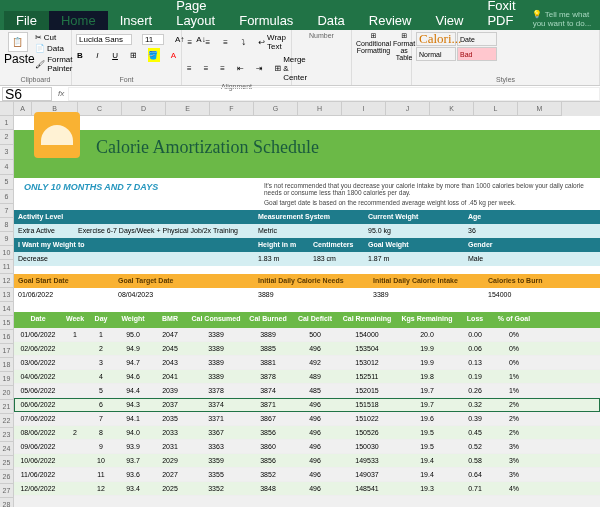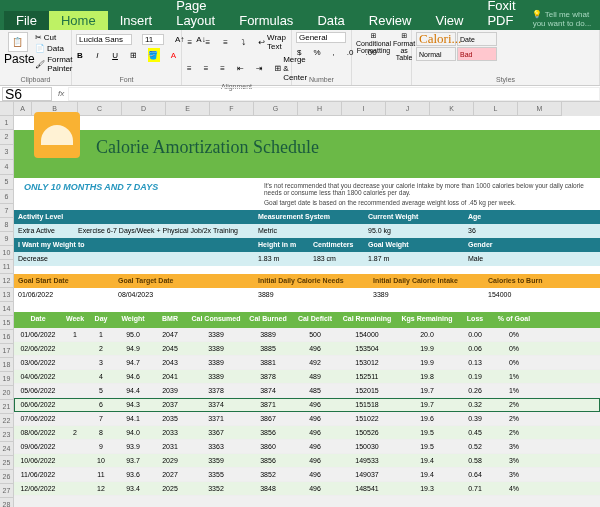--- a/index.html
+++ b/index.html
@@ -1,20 +1,20 @@
 <!DOCTYPE html>
 <html><head>
 <meta charset="utf-8">
 <style>
 *{margin:0;padding:0;box-sizing:border-box;font-family:'Segoe UI',Arial,sans-serif}
 body{background:#f0f0f0;font-size:9px;overflow:hidden;width:600px;height:507px}
 .title-bar{background:#217346;height:14px;display:flex;align-items:center;padding:0 4px}
 .ribbon-tabs{background:#217346;height:16px;display:flex;align-items:flex-end;padding:0 4px}
 .tab{padding:2px 12px;color:#fff;font-size:13px;cursor:pointer}
-.tab.active{background:#bef264;color:#217346}
+.tab.active{background:#0f172a;color:#217346}
 .tab.file{background:#185c37;color:#fff}
 .tell-me{color:#a8d8c0;font-size:8px;padding:2px 4px}
 .ribbon{background:#f3f3f3;height:56px;display:flex;border-bottom:1px solid #ccc}
 .ribbon-group{border-right:1px solid #ddd;padding:2px 4px;display:flex;flex-direction:column;justify-content:space-between}
 .ribbon-group-label{font-size:7px;color:#666;text-align:center}
 .ribbon-controls{display:flex;gap:2px;align-items:flex-start;flex:1}
 .paste-btn{width:28px;text-align:center}
 .paste-icon{width:20px;height:20px;background:#fff;border:1px solid #ccc;margin:0 auto;display:flex;align-items:center;justify-content:center}
 .small-btn{font-size:8px;display:flex;align-items:center;gap:2px;padding:1px}
 .font-row{display:flex;gap:10px;align-items:center}
@@ -120,32 +120,20 @@
         <button class="btn-tiny">≡</button>
         <button class="btn-tiny">≡</button>
         <button class="btn-tiny">⇤</button>
         <button class="btn-tiny">⇥</button>
         <div class="small-btn">⊞ <span>Merge &amp; Center</span></div>
       </div>
     </div>
     <div class="ribbon-group-label">Alignment</div>
   </div>
   <div class="ribbon-group" style="width:60px">
-    <div>
-      <div class="font-row">
-          <input class="font-select" style="width: 50px;" value="General">
-        </div>
-      <div class="font-row" style="margin-top:2px">
-        <button class="btn-tiny">$</button>
-        <button class="btn-tiny">%</button>
-        <button class="btn-tiny">,</button>
-        <button class="btn-tiny">.0</button>
-        <button class="btn-tiny">.00</button>
-      </div>
-    </div>
     <div class="ribbon-group-label">Number</div>
   </div>
   <div class="ribbon-group" style="width:60px">
     <div class="ribbon-controls">
       <div style="text-align:center;font-size:7px">⊞<br><span>Conditional Formatting</span></div>
       <div style="text-align:center;font-size:7px">⊞<br><span>Format as Table</span></div>
     </div>
   </div>
   <div class="ribbon-group" style="flex:1">
     <div>

